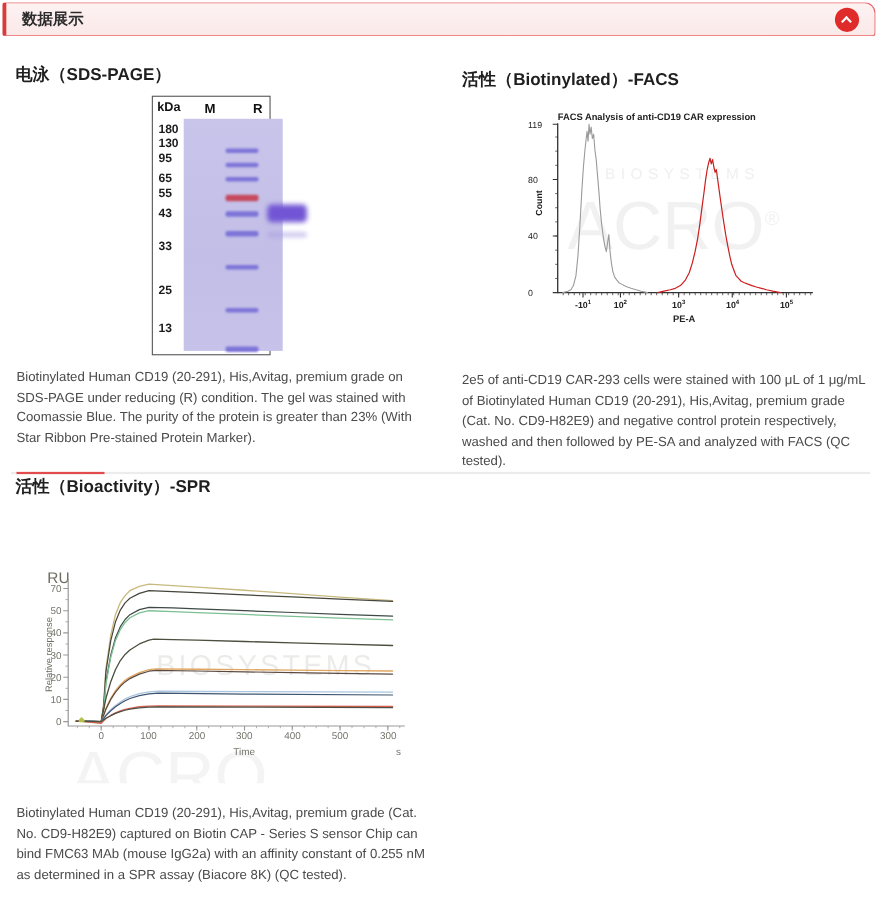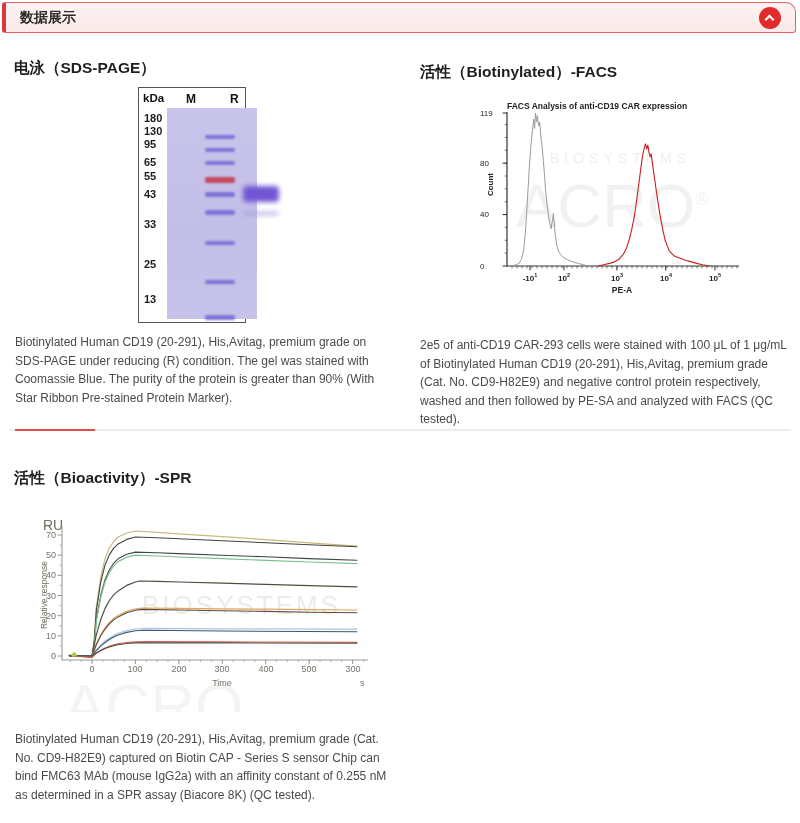--- a/index.html
+++ b/index.html
@@ -116,21 +116,21 @@
   <span class="gl gl1">130</span>
   <span class="gl gl2">95</span>
   <span class="gl gl3">65</span>
   <span class="gl gl4">55</span>
   <span class="gl gl5">43</span>
   <span class="gl gl6">33</span>
   <span class="gl gl7">25</span>
   <span class="gl gl8">13</span>
 </div>
 
-<p class="desc" style="left:15px;top:333px;width:375px">Biotinylated Human CD19 (20-291), His,Avitag, premium grade on SDS-PAGE under reducing (R) condition. The gel was stained with Coomassie Blue. The purity of the protein is greater than 90% (With Star Ribbon Pre-stained Protein Marker).</p>
+<p class="desc" style="left:15px;top:333px;width:375px">Biotinylated Human CD19 (20-291), His,Avitag, premium grade on SDS-PAGE under reducing (R) condition. The gel was stained with Coomassie Blue. The purity of the protein is greater than 23% (With Star Ribbon Pre-stained Protein Marker).</p>
 
 <h2 class="sec-title" style="left:420px;top:62px">活性（Biotinylated）-FACS</h2>
 
 <div class="facs-chart">
   <span class="wm wm-facs-sub">BIOSYSTEMS</span>
   <span class="wm wm-facs-main"><span>ACRO</span><sup>®</sup></span>
   <div class="fc-title">FACS Analysis of anti-CD19 CAR expression</div>
   <div class="fc-ylab">Count</div>
   <span class="fyt fy0">0</span>
   <span class="fyt fy1">40</span>
@@ -215,21 +215,21 @@
   <span class="fxt fx4"><span>10</span><sup>5</sup></span>
   <div class="fc-xlab">PE-A</div>
 </div>
 
 <p class="desc" style="left:420px;top:336px;width:373px">2e5 of anti-CD19 CAR-293 cells were stained with 100 μL of 1 μg/mL of Biotinylated Human CD19 (20-291), His,Avitag, premium grade (Cat. No. CD9-H82E9) and negative control protein respectively, washed and then followed by PE-SA and analyzed with FACS (QC tested).</p>
 
 <div class="divider">
   <span class="divider-accent"></span>
 </div>
 
-<h2 class="sec-title" style="left:14px;top:468px">活性（Bioactivity）-SPR</h2>
+<h2 class="sec-title" style="left:14px;top:432px">活性（Bioactivity）-SPR</h2>
 
 <div class="spr-chart">
   <span class="wm wm-spr-sub">BIOSYSTEMS</span>
   <span class="wm wm-spr-main">ACRO</span>
   <span class="sp-ru">RU</span>
   <div class="sp-ylab">Relative response</div>
   <span class="syt sy0">0</span>
   <span class="syt sy1">10</span>
   <span class="syt sy2">20</span>
   <span class="syt sy3">30</span>

